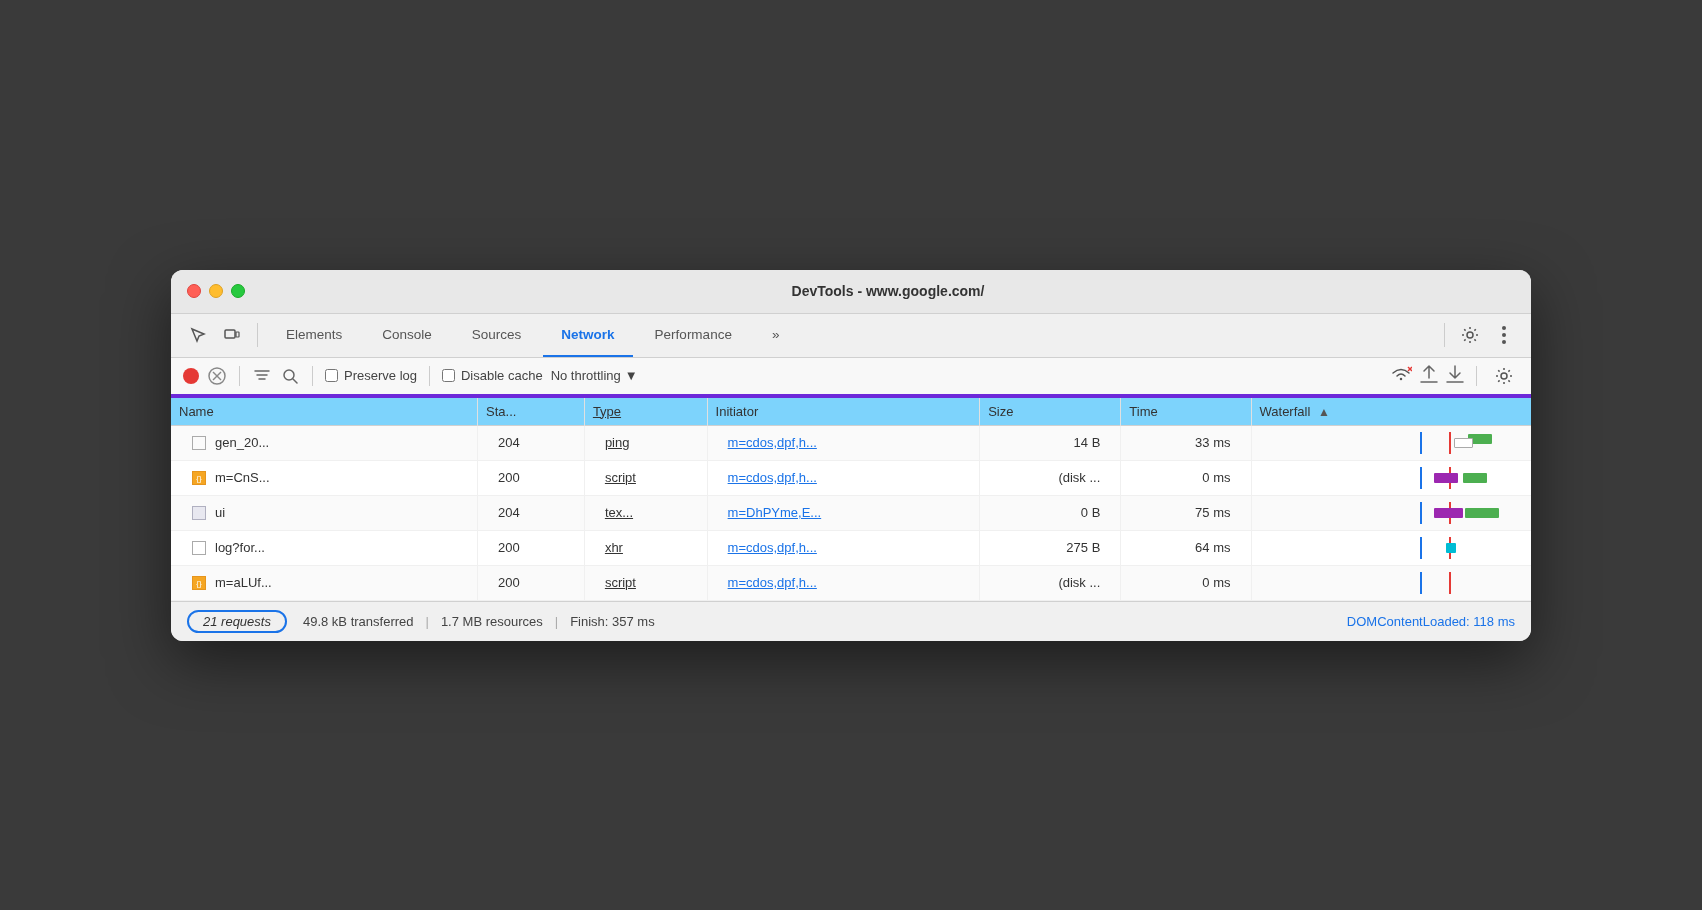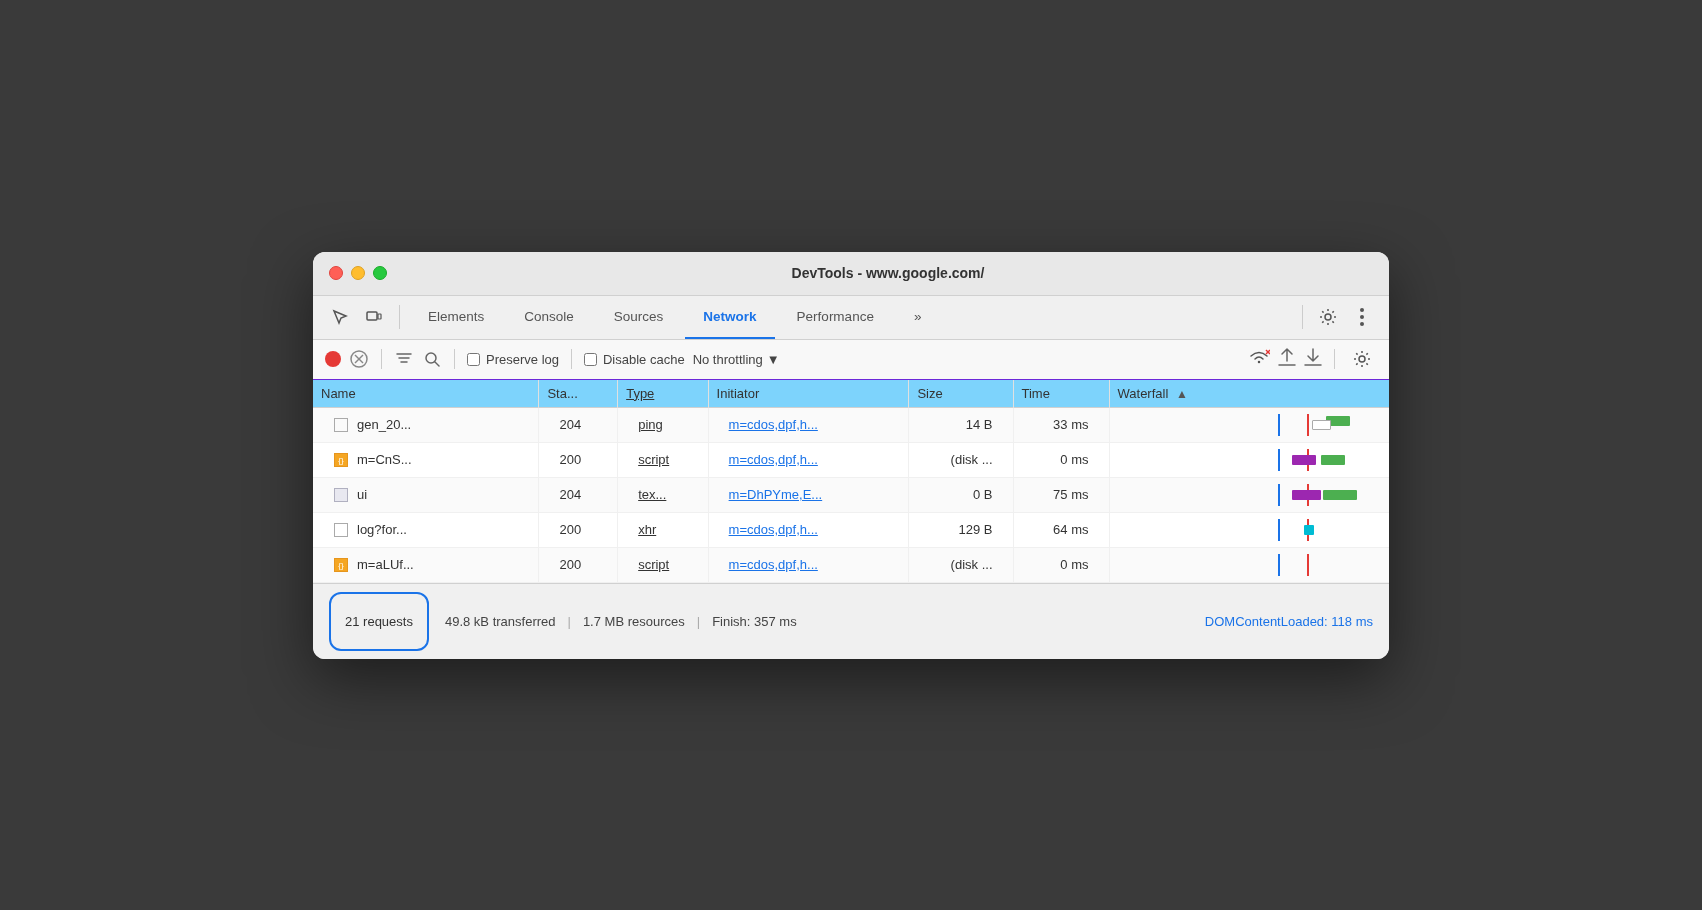--- a/index.html
+++ b/index.html
@@ -7,21 +7,21 @@
       background: #3a3a3a;
       display: flex;
       justify-content: center;
       align-items: center;
       min-height: 100vh;
       font-family: -apple-system, BlinkMacSystemFont, 'Segoe UI', sans-serif;
     }
     .window {
       background: #f5f5f5;
       border-radius: 12px;
-      width: 1076px;
+      width: 1360px;
       box-shadow: 0 20px 60px rgba(0,0,0,0.5);
       overflow: hidden;
     }
     .titlebar {
       background: #e8e8e8;
       height: 44px;
       display: flex;
       align-items: center;
       padding: 0 16px;
       border-bottom: 1px solid #d0d0d0;
@@ -89,21 +89,21 @@
       font-size: 16px;
     }
     .toolbar-right {
       display: flex;
       align-items: center;
       gap: 4px;
       margin-left: auto;
     }
     .network-toolbar {
       background: #f8f8f8;
-      border-bottom: 1px solid #6d28d9;
+      border-bottom: 4px solid #6d28d9;
       padding: 0 12px;
       display: flex;
       align-items: center;
       height: 40px;
       gap: 8px;
       font-size: 13px;
     }
     .record-btn {
       width: 16px;
       height: 16px;
@@ -243,24 +243,25 @@
       padding: 8px 16px;
       display: flex;
       align-items: center;
       gap: 0;
       font-size: 13px;
       color: #444;
     }
     .status-requests {
       border: 2px solid #1a73e8;
       border-radius: 12px;
-      padding: 20px 14px;
+      padding: 2px 14px;
       color: #333;
       font-weight: 500;
       margin-right: 16px;
+      font-style: italic;
     }
     .status-sep {
       color: #aaa;
       margin: 0 12px;
     }
     .status-dom {
       color: #1a73e8;
       margin-left: auto;
     }
     .th-sort-arrow {
@@ -515,21 +516,21 @@
       <div class="td-name">
                 <span class="row-icon">
                   <span style="display:inline-block;width:14px;height:14px;border:1px solid #aaa;"></span>
                 </span>
                 <span>log?for...</span>
               </div>
     </td>
     <td class="col-status">200</td>
     <td class="col-type">xhr</td>
     <td class="col-initiator"><span class="initiator-link">m=cdos,dpf,h...</span></td>
-    <td class="col-size" style="text-align:right;">129 B</td>
+    <td class="col-size" style="text-align:right;">275 B</td>
     <td class="col-time" style="text-align:right;">64 ms</td>
     <td class="col-waterfall waterfall-cell">
               <div style="position:relative;height:22px;width:100%;">
                 <div style="position:absolute;width:2px;background:#1a73e8;top:0;bottom:0;left:62%;"></div>
                 <div style="position:absolute;width:2px;background:#e53935;top:0;bottom:0;left:74%;"></div>
                 <div style="position:absolute;height:10px;top:6px;left:73%;width:4%;background:#00bcd4;border-radius:1px;"></div>
               </div>
             </td>
   </tr>
           <tr>

